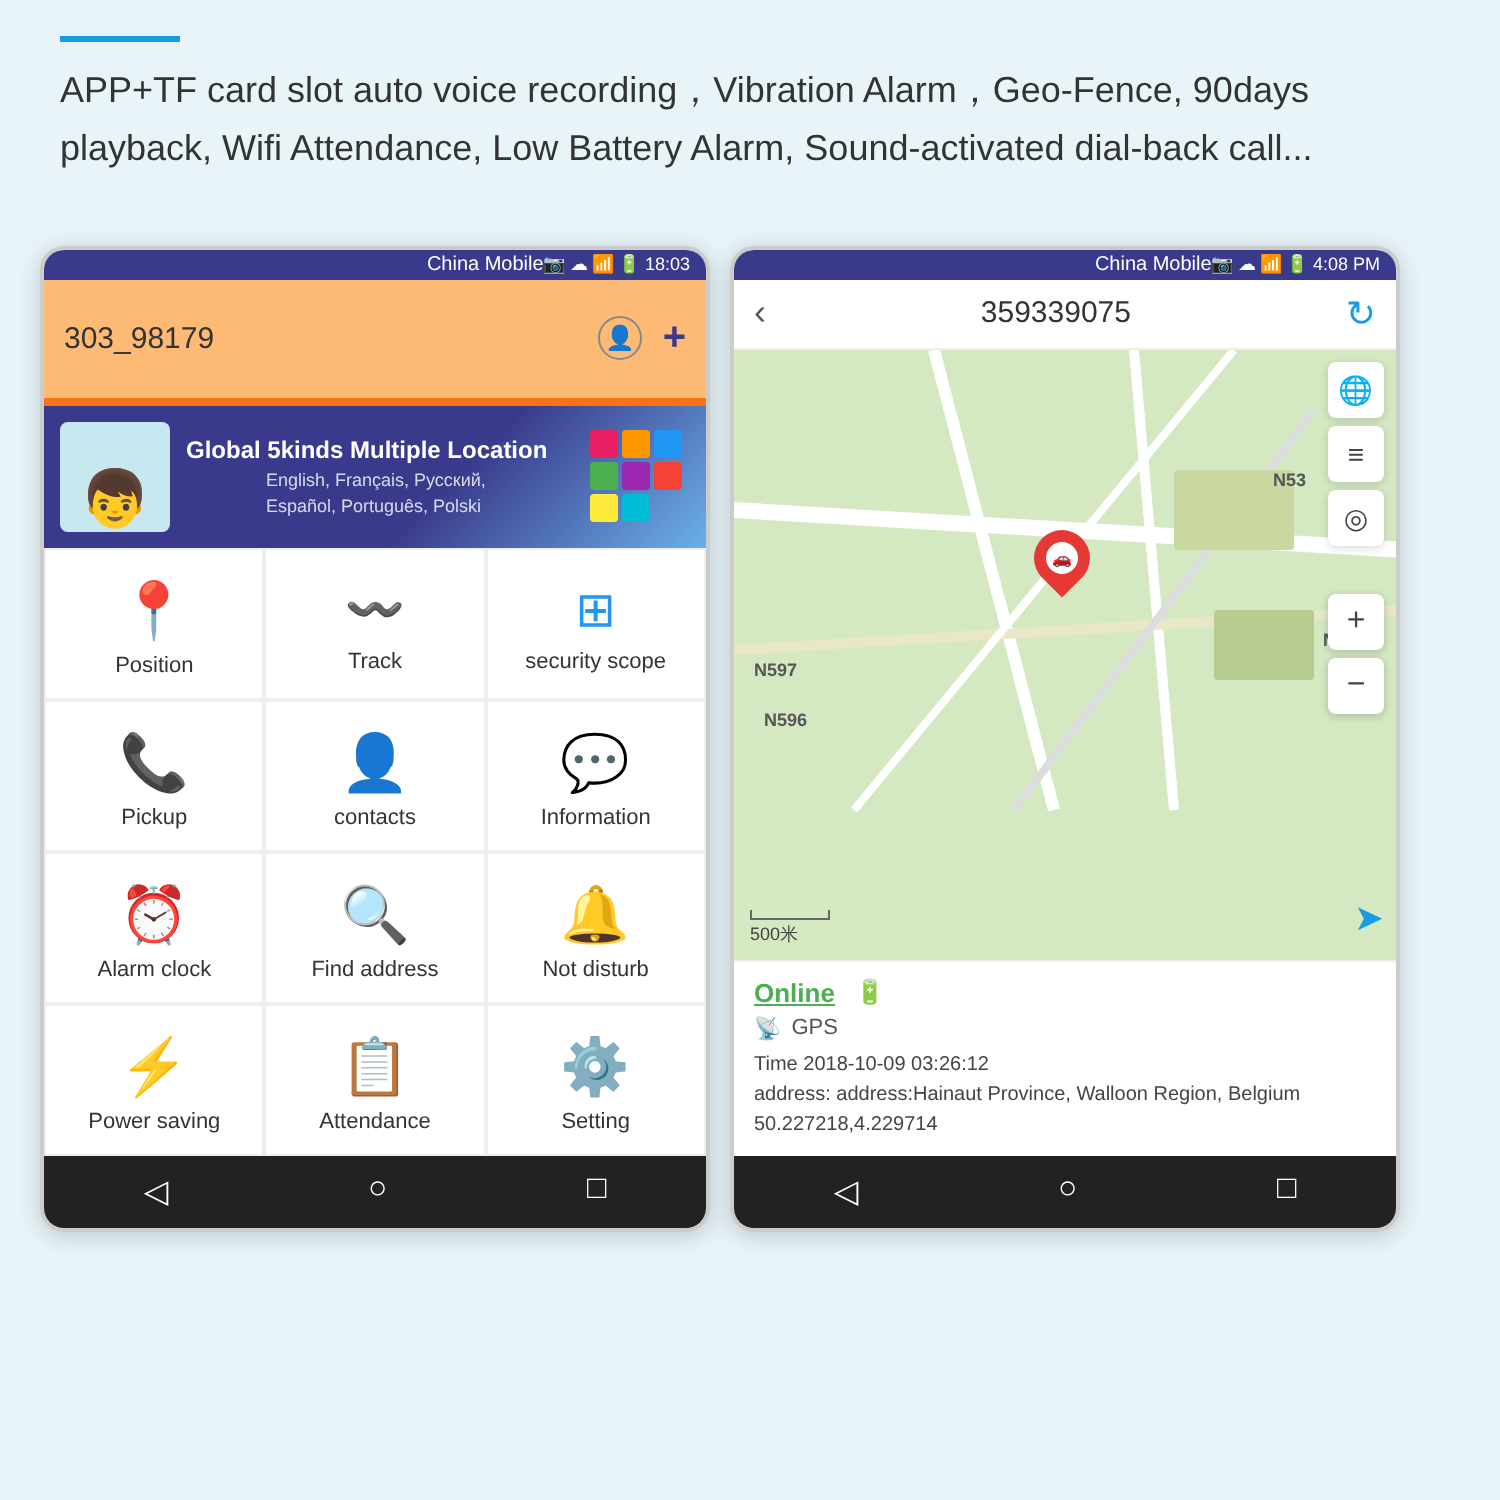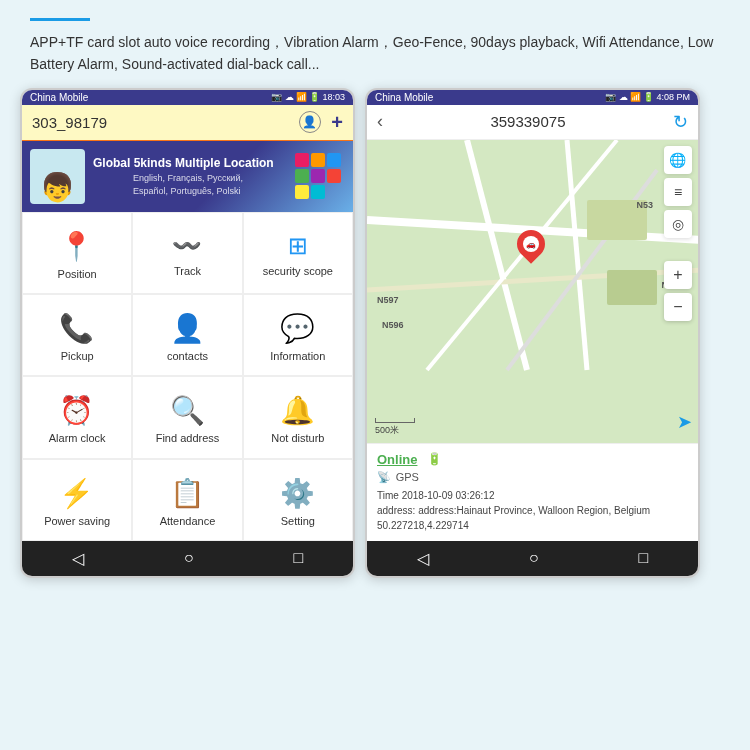--- a/index.html
+++ b/index.html
@@ -25,24 +25,24 @@
     .headline span.blue {
       color: #1a9be6;
     }
     .headline-underline {
       width: 60px;
       height: 3px;
       background: #1a9be6;
       margin-bottom: 10px;
     }
     .subtitle {
-      font-size: 14px;
+      font-size: 18px;
       color: #333;
       line-height: 1.6;
-      margin-bottom: 2px;
+      margin-bottom: 24px;
     }
 
     .phones-row {
       display: flex;
       gap: 10px;
       padding: 0 20px;
     }
 
     
     .phone {
@@ -57,34 +57,34 @@
       flex-direction: column;
     }
 
     
     .status-bar {
       background: #3a3a8c;
       color: #fff;
       font-size: 10px;
       padding: 2px 8px;
       display: flex;
-      justify-content: space-between;
+      justify-content: flex-end;
       align-items: center;
     }
     .status-bar .carrier { font-size: 10px; }
     .status-bar .icons { display: flex; align-items: center; gap: 2px; font-size: 9px; }
 
     
     .phone1-header {
-      background: #fef9c3;
-      padding: 6px 10px;
+      background: #fdba74;
+      padding: 18px 10px;
       display: flex;
       justify-content: space-between;
       align-items: center;
-      border-bottom: 1px solid #f97316;
+      border-bottom: 4px solid #f97316;
     }
     .phone1-header .device-id {
       font-size: 15px;
       color: #333;
       font-weight: 500;
     }
     .phone1-header .icons-right {
       display: flex; gap: 10px; align-items: center;
     }
     .icon-circle {

